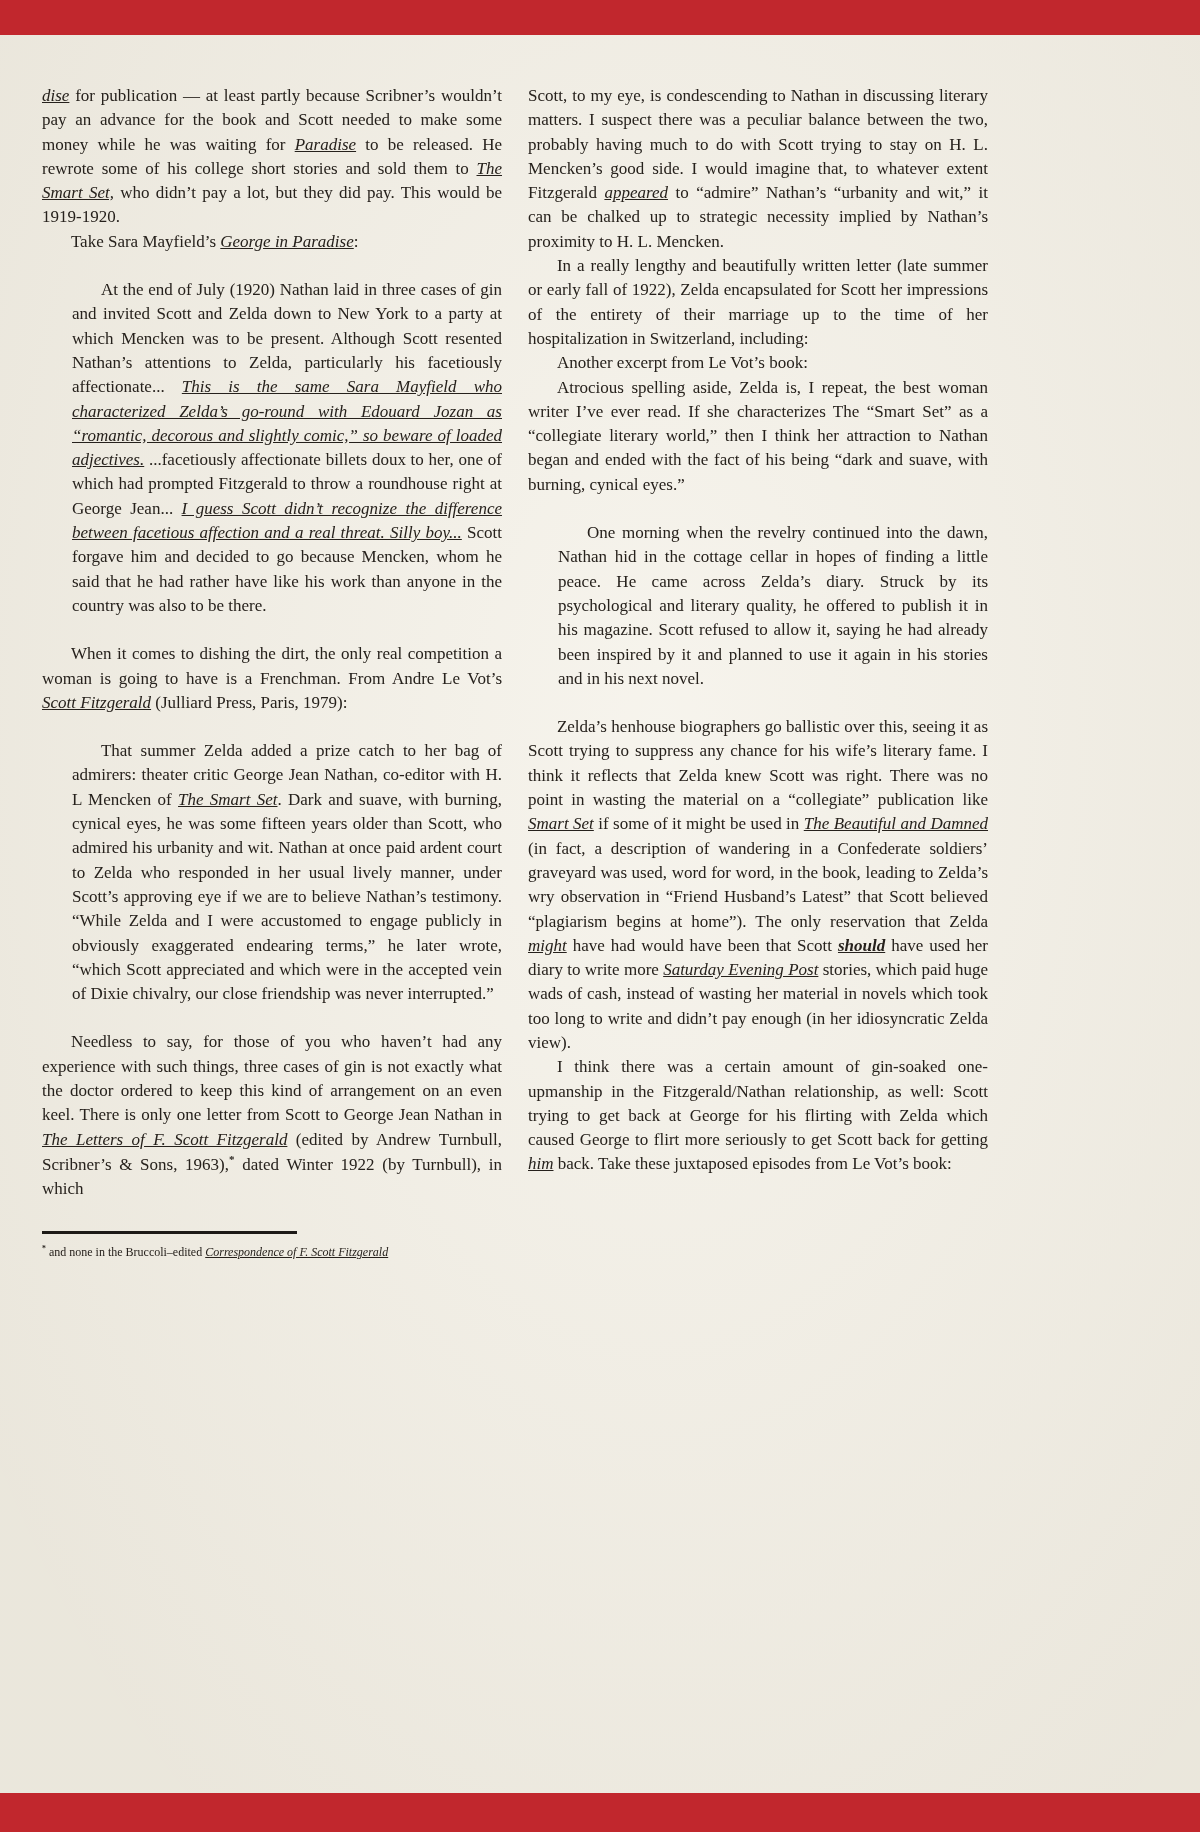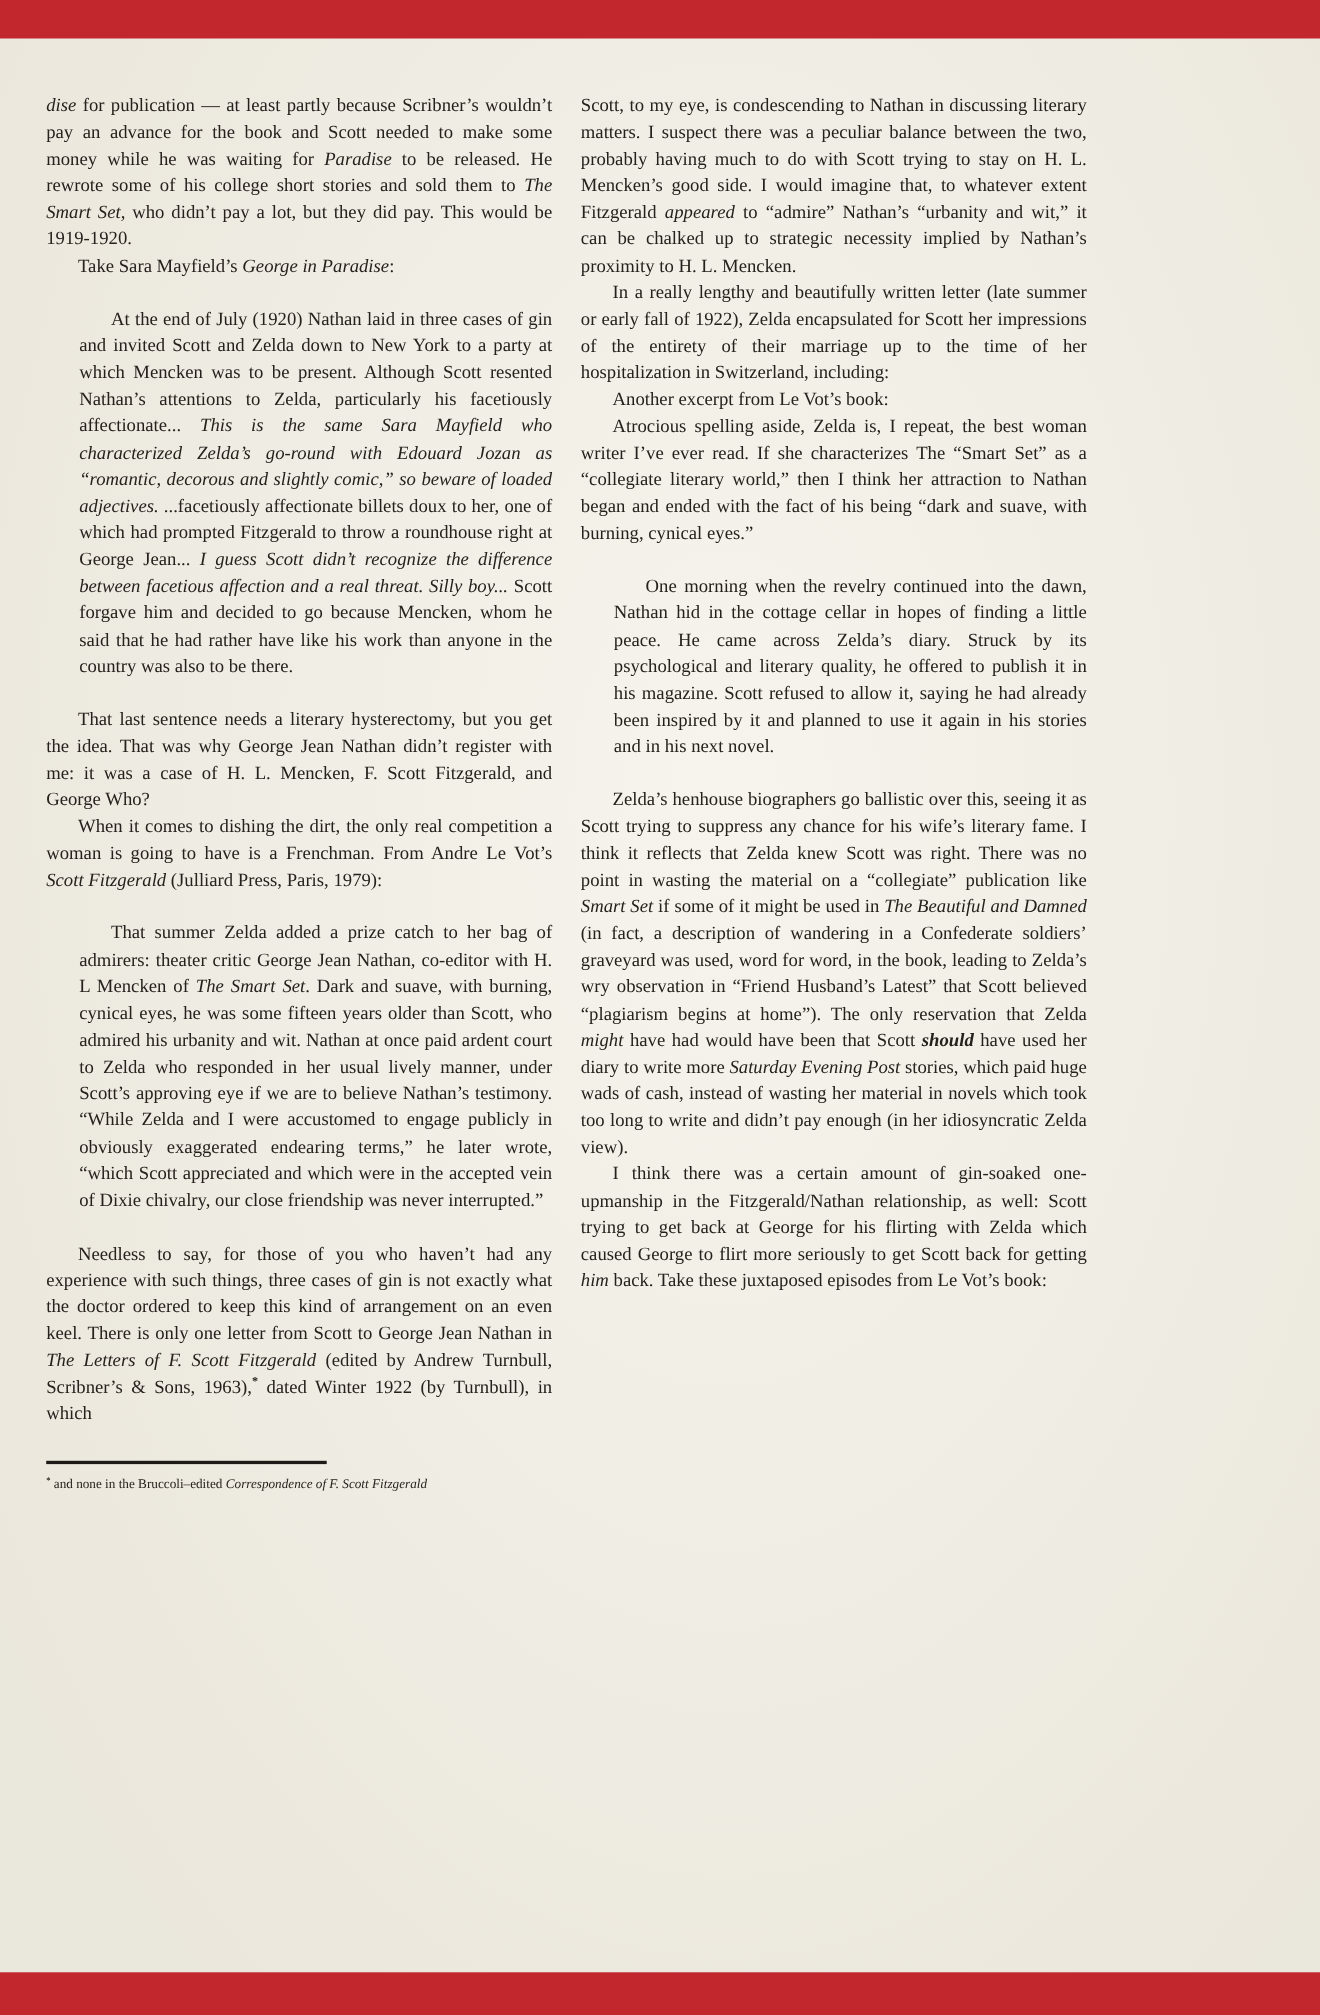--- a/index.html
+++ b/index.html
@@ -30,41 +30,40 @@
     width:460px;
     font-size:17px;
     line-height:1.43;
     text-align:justify;
     hyphens:auto;
     -webkit-hyphens:auto;
   }
   .col p{ margin:0; text-indent:1.7em; }
   .col p.noindent{ text-indent:0; }
   .col p.quote{ margin:24px 0 24px 30px; }
-  .it{ font-style:italic; }
+  .it{ font-style:italic;text-decoration:underline; }
   .bd{ font-weight:bold; }
   .sup{ vertical-align:super; font-size:0.65em; font-weight:bold; }
   .footnote-rule{ width:255px; border-top:3px solid #1d1a17; margin-top:30px; }
   .col p.footnote{
     font-size:12px; line-height:1.4;
     margin-top:10px; text-indent:0; text-align:left;
   }
 </style>
 </head>
 <body>
 
 <div class="page">
   <div class="redbar top"></div>
 
   <div class="content">
     <div class="col">
         <p class="body noindent"><span class="it">dise</span><span> for publication — at least partly because Scribner’s wouldn’t pay an advance for the book and Scott needed to make some money while he was waiting for </span><span class="it">Paradise</span><span> to be released. He rewrote some of his college short stories and sold them to </span><span class="it">The Smart Set,</span><span> who didn’t pay a lot, but they did pay. This would be 1919-1920.</span></p>
         <p class="body"><span>Take Sara Mayfield’s </span><span class="it">George in Paradise</span><span>:</span></p>
         <p class="quote"><span>At the end of July (1920) Nathan laid in three cases of gin and invited Scott and Zelda down to New York to a party at which Mencken was to be present. Although Scott resented Nathan’s attentions to Zelda, particularly his facetiously affectionate... </span><span class="it">This is the same Sara Mayfield who characterized Zelda’s go-round with Edouard Jozan as “romantic, decorous and slightly comic,” so beware of loaded adjectives.</span><span> ...facetiously affectionate billets doux to her, one of which had prompted Fitzgerald to throw a roundhouse right at George Jean... </span><span class="it">I guess Scott didn’t recognize the difference between facetious affection and a real threat. Silly boy...</span><span> Scott forgave him and decided to go because Mencken, whom he said that he had rather have like his work than anyone in the country was also to be there.</span></p>
-        <p class="body"><span>That last sentence needs a literary hysterectomy, but you get the idea. That was why George Jean Nathan didn’t register with me: it was a case of H. L. Mencken, F. Scott Fitzgerald, and George Who?</span></p>
         <p class="body"><span>When it comes to dishing the dirt, the only real competition a woman is going to have is a Frenchman. From Andre Le Vot’s </span><span class="it">Scott Fitzgerald</span><span> (Julliard Press, Paris, 1979):</span></p>
         <p class="quote"><span>That summer Zelda added a prize catch to her bag of admirers: theater critic George Jean Nathan, co-editor with H. L Mencken of </span><span class="it">The Smart Set</span><span>. Dark and suave, with burning, cynical eyes, he was some fifteen years older than Scott, who admired his urbanity and wit. Nathan at once paid ardent court to Zelda who responded in her usual lively manner, under Scott’s approving eye if we are to believe Nathan’s testimony. “While Zelda and I were accustomed to engage publicly in obviously exaggerated endearing terms,” he later wrote, “which Scott appreciated and which were in the accepted vein of Dixie chivalry, our close friendship was never interrupted.”</span></p>
         <p class="body"><span>Needless to say, for those of you who haven’t had any experience with such things, three cases of gin is not exactly what the doctor ordered to keep this kind of arrangement on an even keel. There is only one letter from Scott to George Jean Nathan in </span><span class="it">The Letters of F. Scott Fitzgerald</span><span> (edited by Andrew Turnbull, Scribner’s &amp; Sons, 1963),</span><span class="sup">*</span><span> dated Winter 1922 (by Turnbull), in which</span></p>
         <div class="footnote-rule"></div>
         <p class="footnote noindent"><span class="sup">*</span><span> and none in the Bruccoli–edited </span><span class="it">Correspondence of F. Scott Fitzgerald</span></p>
       </div>
     <div class="col">
         <p class="body noindent"><span>Scott, to my eye, is condescending to Nathan in discussing literary matters. I suspect there was a peculiar balance between the two, probably having much to do with Scott trying to stay on H. L. Mencken’s good side. I would imagine that, to whatever extent Fitzgerald </span><span class="it">appeared</span><span> to “admire” Nathan’s “urbanity and wit,” it can be chalked up to strategic necessity implied by Nathan’s proximity to H. L. Mencken.</span></p>
         <p class="body"><span>In a really lengthy and beautifully written letter (late summer or early fall of 1922), Zelda encapsulated for Scott her impressions of the entirety of their marriage up to the time of her hospitalization in Switzerland, including:</span></p>
         <p class="body"><span>Another excerpt from Le Vot’s book:</span></p>

